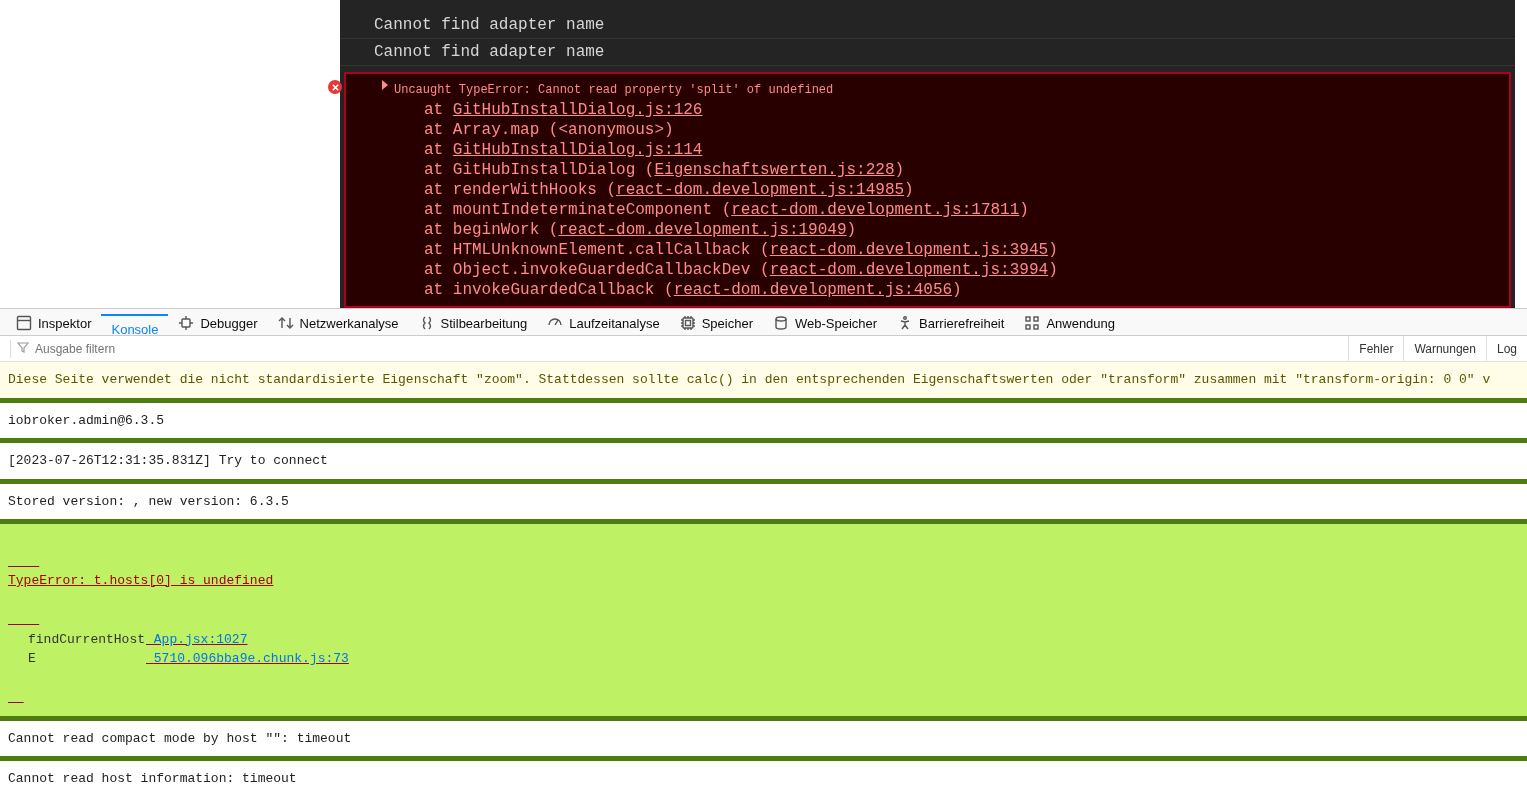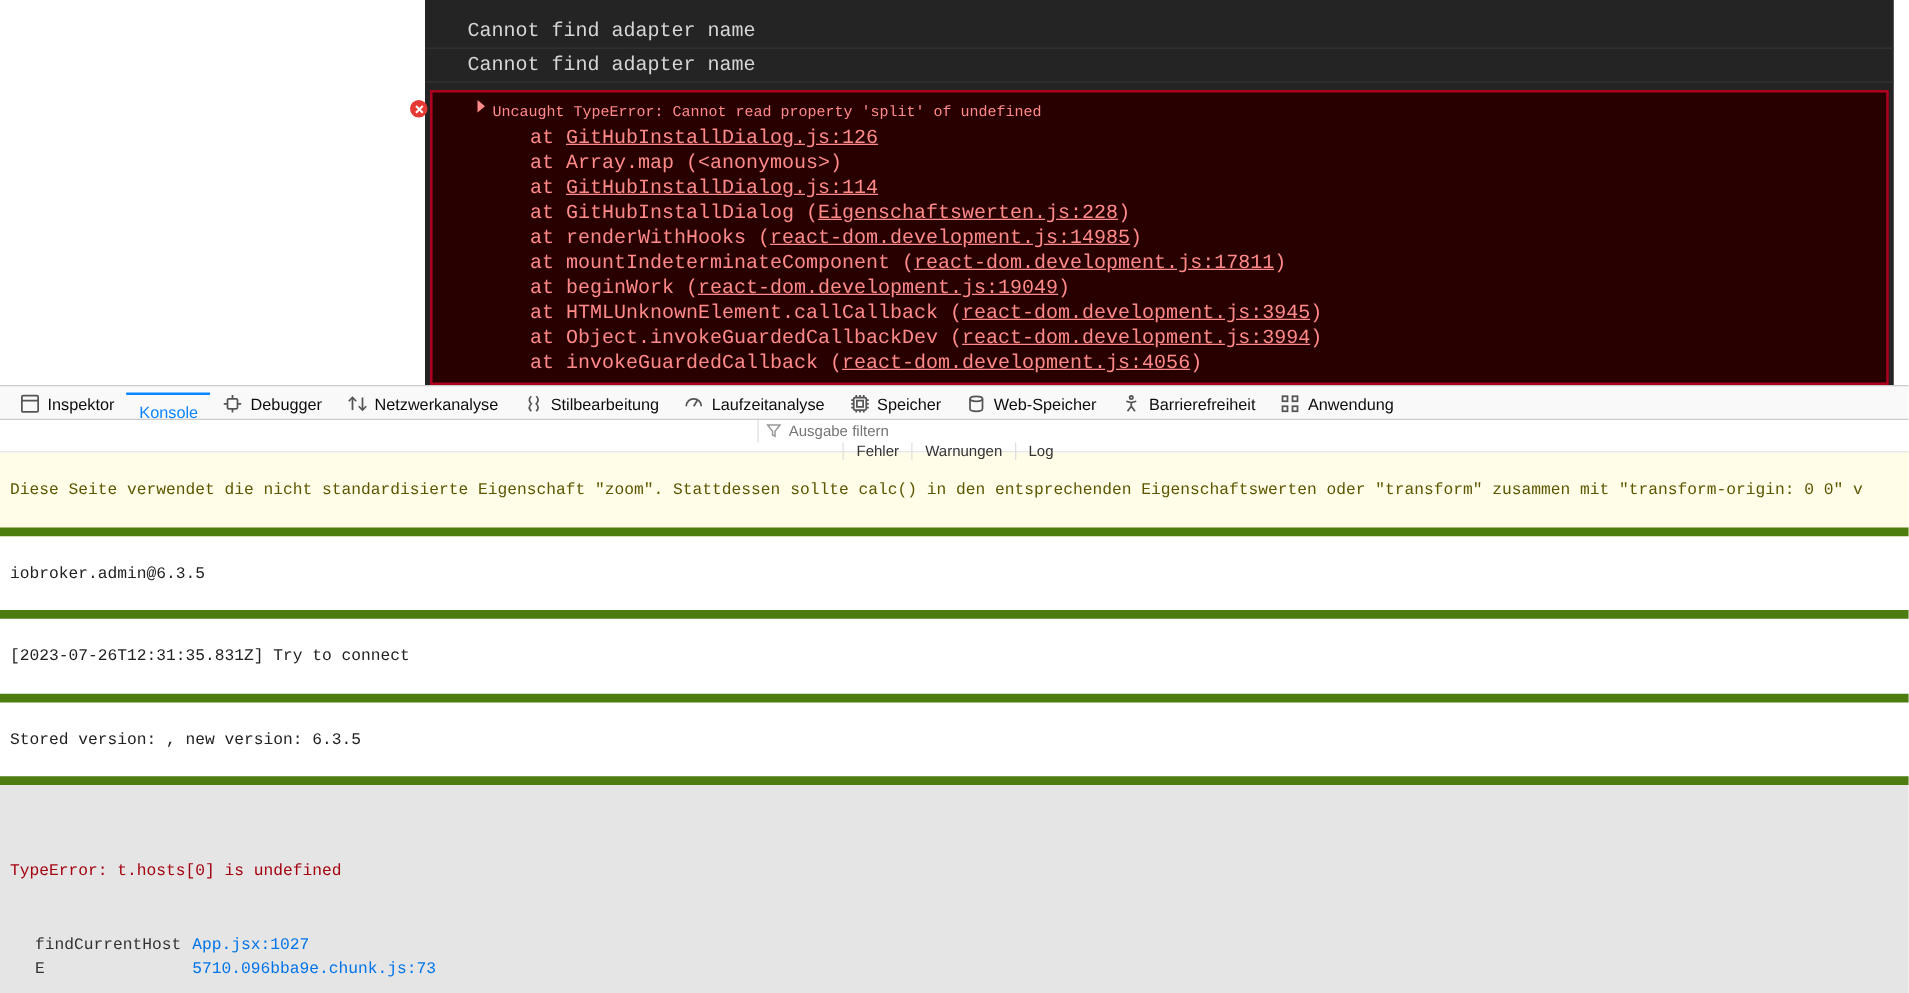--- a/index.html
+++ b/index.html
@@ -93,21 +93,20 @@
   .devtools-toolbar .tool.active svg polyline { stroke: #0a84ff; }
 
   
   .filter-bar {
     display: flex;
     align-items: center;
     height: 26px;
     background: #fff;
     border-bottom: 1px solid #e0e0e0;
     font-size: 12px;
-    flex-direction: column;
   }
   .filter-bar .left {
     display: flex;
     align-items: center;
     flex: 1;
     padding-left: 10px;
     gap: 6px;
     color: #888;
   }
   .filter-bar .left svg { width: 12px; height: 12px; }
@@ -134,31 +133,32 @@
     color: #333;
   }
 
   
   .console-output {
     font-family: Consolas, "Courier New", monospace;
     font-size: 13px;
     line-height: 1.5;
   }
   .console-output .row {
-    padding: 20px 8px;
-    border-bottom: 7px solid #4d7c0f;
+    padding: 8px 8px;
+    border-bottom: 5px solid #4d7c0f;
     white-space: pre;
   }
   .console-output .row.warn {
     background: #fffde7;
     color: #5c5600;
   }
   .console-output .row.errrow {
-    background: #e5e5e5;
+    background: #bef264;
     color: #a4000f;
+    text-decoration: underline;
   }
   .console-output .errrow .trace {
     color: #333;
     padding-left: 20px;
   }
   .console-output .errrow .trace .fn { display:inline-block; min-width: 118px; }
   .console-output .errrow .trace .src { color: #0074e8; }
 </style>
 </head>
 <body>

